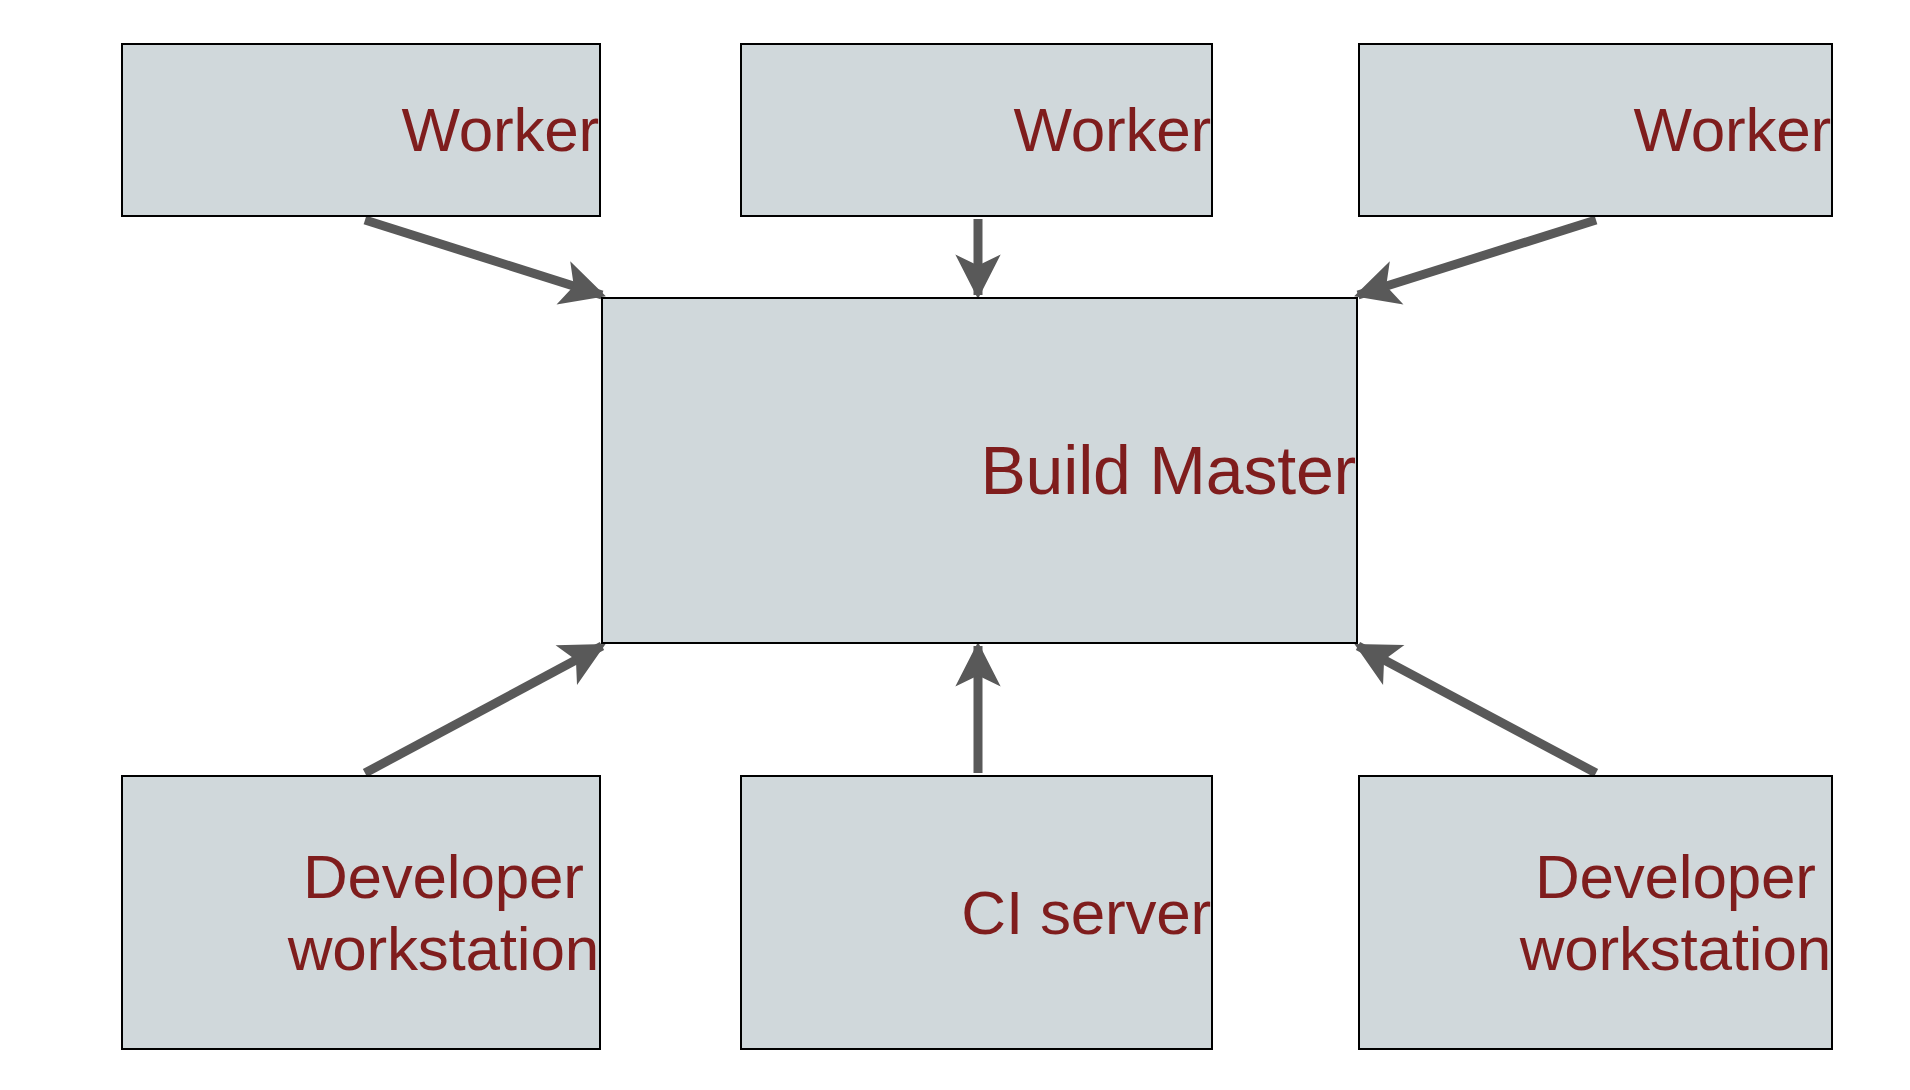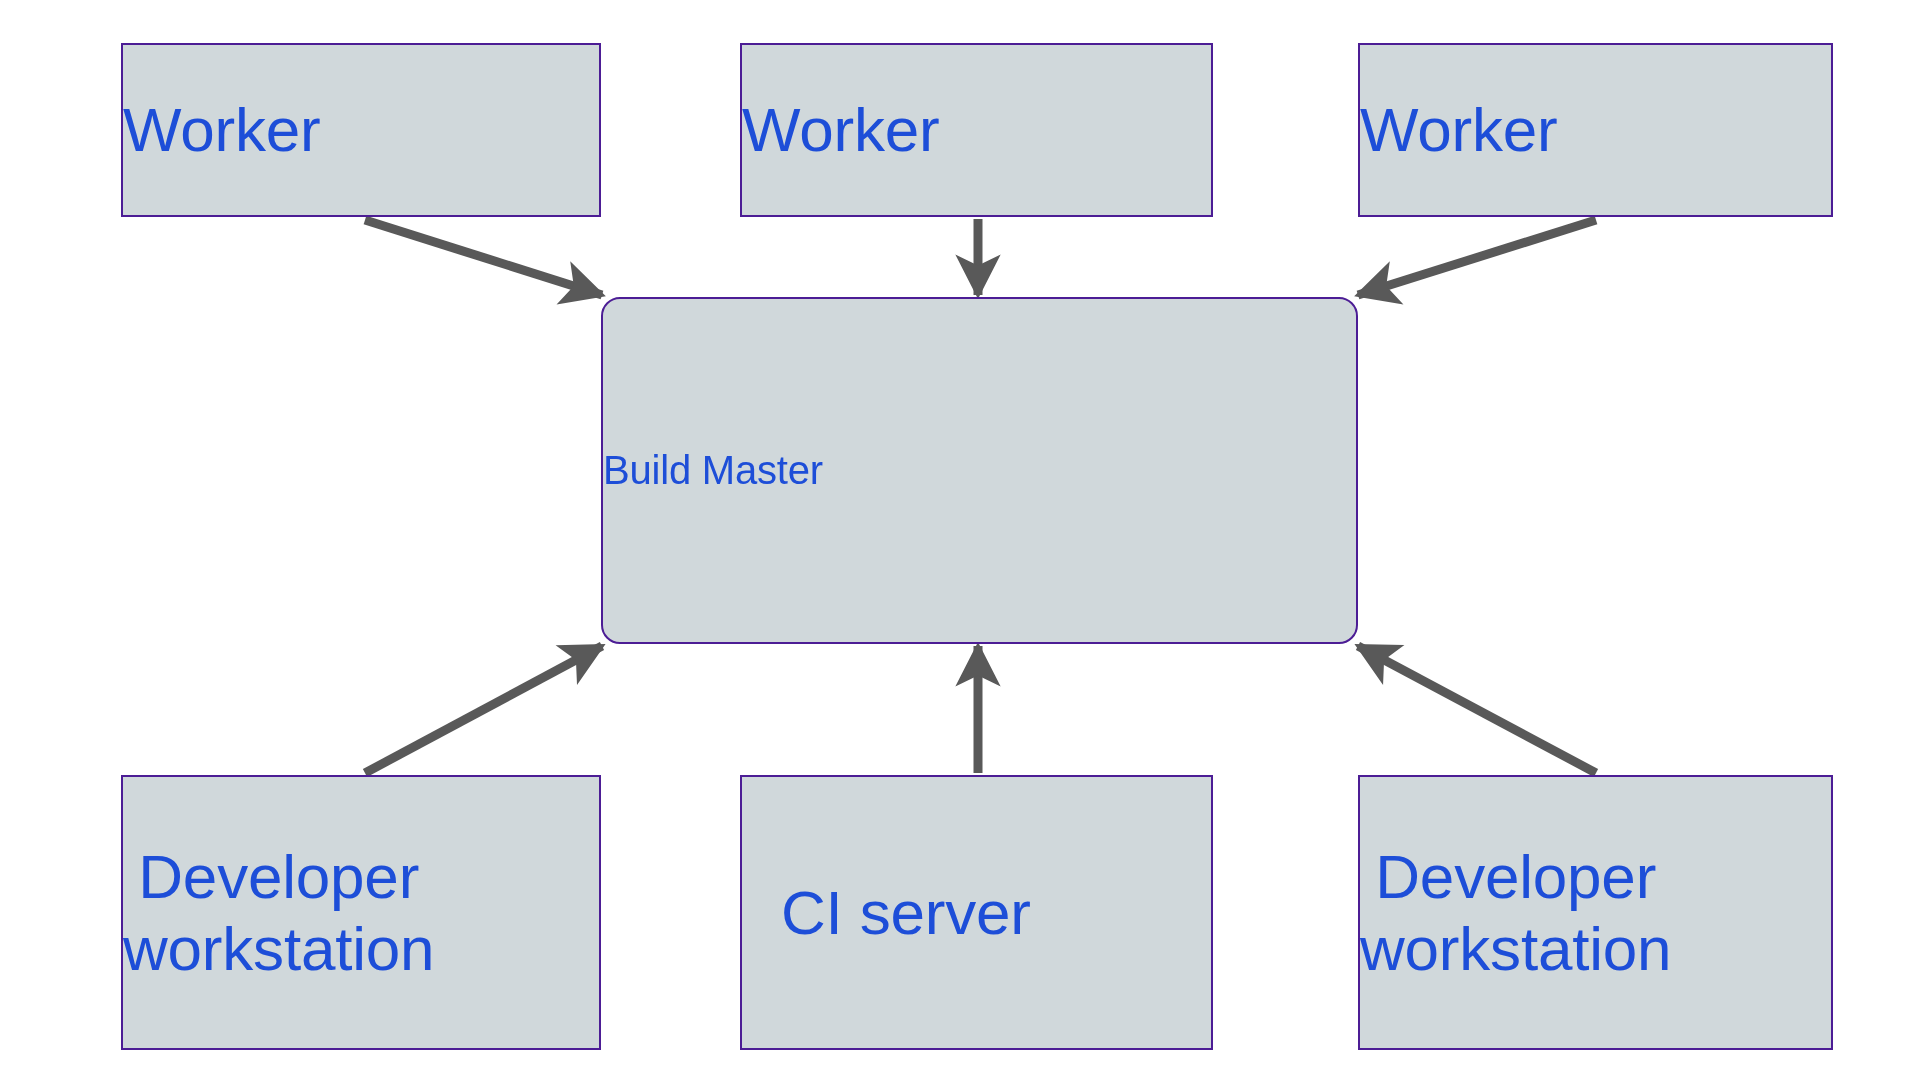--- a/index.html
+++ b/index.html
@@ -20,39 +20,39 @@
     left: 0;
     top: 0;
     width: 1910px;
     height: 1090px;
     pointer-events: none;
   }
   .node {
     position: absolute;
     box-sizing: border-box;
     background: #d0d8db;
-    border: 2px solid #4c1d95;
+    border: 2px solid #000000;
     display: flex;
     align-items: center;
-    justify-content: flex-start;
+    justify-content: flex-end;
     text-align: center;
-    color: #1d4ed8;
+    color: #7f1d1d;
     font-family: "Liberation Sans", sans-serif;
     font-weight: 400;
     line-height: 1.0;
     z-index: 2;
   }
   .node .label {
     display: block;
     white-space: pre-line;
     line-height: 1.16;
     letter-spacing: -0.2px;
   }
   .worker-node  { font-size: 62px; }
-  .master-node  { font-size: 40px; border-radius: 19px; }
+  .master-node  { font-size: 68px; }
   .bottom-node  { font-size: 62px; }
 
   
   #node-worker-1 { left: 121px; top: 43px;  width: 480px; height: 174px; }
   #node-worker-2 { left: 740px; top: 43px;  width: 473px; height: 174px; }
   #node-worker-3 { left: 1358px;top: 43px;  width: 475px; height: 174px; }
   #node-build-master { left: 601px; top: 297px; width: 757px; height: 347px; }
   #node-dev-1   { left: 121px; top: 775px; width: 480px; height: 275px; }
   #node-ci      { left: 740px; top: 775px; width: 473px; height: 275px; padding-left: 39px; }
   #node-dev-2   { left: 1358px;top: 775px; width: 475px; height: 275px; }

